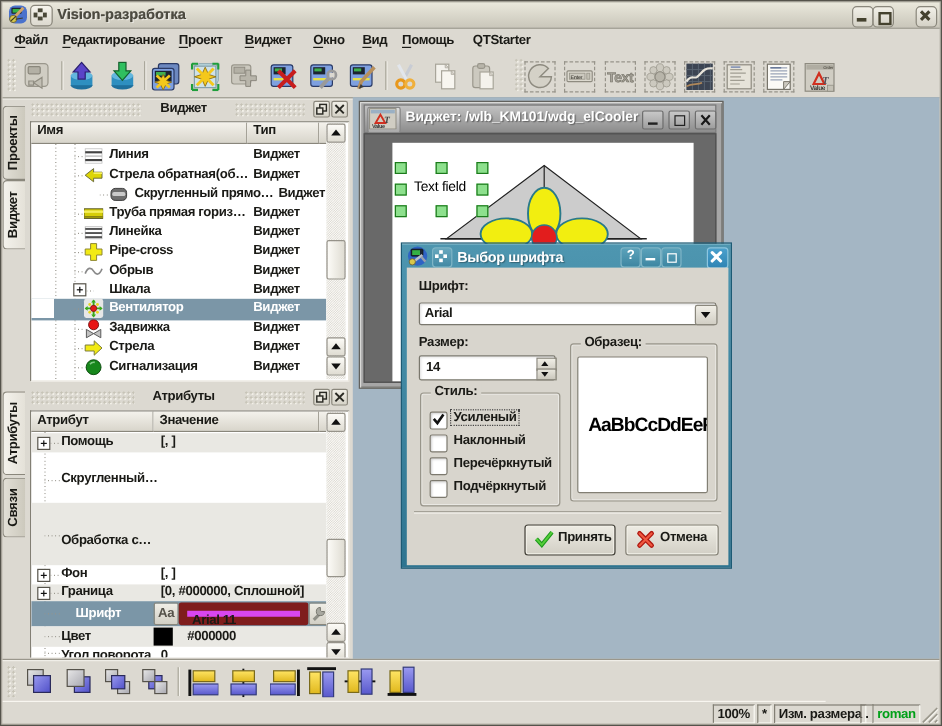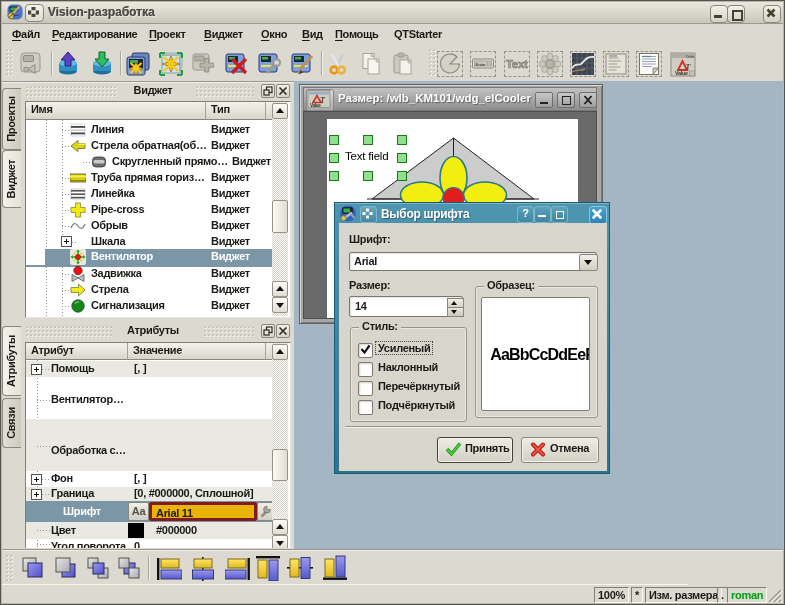--- a/index.html
+++ b/index.html
@@ -498,35 +498,35 @@
       <div class="abs" style="left:0;top:1px;width:246px;height:16px;background:#e9e8e3;"></div>
       <div class="abs" style="left:0;top:59px;width:246px;height:52px;background:#e9e8e3;"></div>
       <div class="abs" style="left:0;top:127px;width:246px;height:14px;background:#e9e8e3;"></div>
       <div class="abs" style="left:0;top:141px;width:246px;height:21px;background:#7b96a7;"></div>
       <div class="abs" style="left:0;top:162px;width:246px;height:17px;background:#e9e8e3;"></div>
       <div class="plus" style="left:5px;top:4px;"></div>
         <div class="doth" style="left:16px;top:9px;width:9px;"></div>
       <div class="abs" style="left:25px;top:2px;">Помощь</div>
         <div class="abs" style="left:108px;top:2px;">[, ]</div>
       <div class="doth" style="left:11px;top:40px;width:14px;"></div>
-      <div class="abs" style="left:25px;top:33px;">Вентилятор…</div>
+      <div class="abs" style="left:25px;top:33px;">Скругленный…</div>
       <div class="doth" style="left:11px;top:86px;width:14px;"></div>
       <div class="abs" style="left:25px;top:84px;">Обработка с…</div>
       <div class="plus" style="left:5px;top:114px;"></div>
         <div class="doth" style="left:16px;top:119px;width:9px;"></div>
       <div class="abs" style="left:25px;top:112px;">Фон</div>
         <div class="abs" style="left:108px;top:112px;">[, ]</div>
       <div class="plus" style="left:5px;top:129px;"></div>
         <div class="doth" style="left:16px;top:134px;width:9px;"></div>
       <div class="abs" style="left:25px;top:127px;">Граница</div>
         <div class="abs" style="left:108px;top:127px;">[0, #000000, Сплошной]</div>
       <div class="doth" style="left:11px;top:151px;width:14px;"></div>
       <div class="abs" style="left:25px;top:145px;color:#fff;margin-left:12px;">Шрифт</div>
       <div class="abs" style="left:102px;top:142px;width:21px;height:19px;border:1px solid #8a877c;background:linear-gradient(#f0eee6,#d2cfc5);border-radius:2px;box-sizing:border-box;text-align:center;font-size:11px;line-height:16px;color:#55524a;">Aa</div>
-      <div class="abs" style="left:123px;top:142px;width:108px;height:19px;background:#eab308;border:3px solid #7f1d1d;box-sizing:border-box;border-radius:2px;line-height:17px;padding-left:4px;">Arial 11</div>
+      <div class="abs" style="left:123px;top:142px;width:108px;height:19px;background:#d946ef;border:7px solid #7f1d1d;box-sizing:border-box;border-radius:2px;line-height:17px;padding-left:4px;">Arial 11</div>
       <div class="abs" style="left:231px;top:142px;width:17px;height:19px;border:1px solid #8a877c;background:linear-gradient(#f0eee6,#d2cfc5);border-radius:2px;box-sizing:border-box;">
           <svg width="15" height="17">
             <path d="M3.5 13.5 L9.5 7.5" stroke="#909088" stroke-width="2.6"></path>
             <path d="M9 3.2 a3.4 3.4 0 1 0 3.4 3.4 l-2.4 0 -1 -1 z" fill="#a8a8a0" stroke="#6a6a62" stroke-width=".7"></path>
           </svg>
         </div>
       <div class="doth" style="left:11px;top:170px;width:14px;"></div>
       <div class="abs" style="left:25px;top:164px;">Цвет</div>
       <div class="abs" style="left:102px;top:163px;width:16px;height:15px;background:#000;"></div>
       <div class="abs" style="left:130px;top:164px;">#000000</div>
@@ -555,21 +555,21 @@
   <div class="abs" style="left:3px;top:2px;width:294px;height:24px;background:linear-gradient(#c2c2c2,#8d8d8d);border:1px solid #787878;box-sizing:border-box;">
     <div class="abs" style="left:2px;top:1px;width:26px;height:20px;background:linear-gradient(#dddddd,#aaaaaa);border:1px solid #888;border-radius:2px;">
       <svg width="24" height="18" viewBox="0 0 24 18">
           <rect x="1" y="0.5" width="22" height="17" fill="#d0cdc3" stroke="#8e8b80" stroke-width=".8"></rect>
           <rect x="2" y="1.5" width="20" height="3" fill="#9ab0c4"></rect>
           <path d="M6 12.5 L10 5.5 L14 12.5 Z" fill="none" stroke="#d03020" stroke-width="1.6"></path>
           <text x="13" y="12.5" font-size="8" font-weight="bold" font-family="Liberation Serif" fill="#444" font-style="italic">T</text>
           <text x="3" y="16.8" font-size="4.6" font-family="Liberation Sans" fill="#333">Value</text>
         </svg>
     </div>
-    <div class="abs" style="left:34px;top:4px;font-size:11.5px;letter-spacing:0;color:#fff;text-shadow:1px 1px 1px rgba(0,0,0,.4);">Размер: /wlb_KM101/wdg_elCooler</div>
+    <div class="abs" style="left:34px;top:4px;font-size:11.5px;letter-spacing:0;color:#fff;text-shadow:1px 1px 1px rgba(0,0,0,.4);">Виджет: /wlb_KM101/wdg_elCooler</div>
     <div class="abs" style="left:231px;top:4px;width:18px;height:16px;background:linear-gradient(#c8c8c8,#9e9e9e);border:1px solid #6e6e6e;border-radius:2px;box-sizing:border-box;">
         <div class="abs" style="left:4px;top:9px;width:8px;height:2px;background:#222;"></div>
       </div>
     <div class="abs" style="left:253px;top:4px;width:18px;height:16px;background:linear-gradient(#c8c8c8,#9e9e9e);border:1px solid #6e6e6e;border-radius:2px;box-sizing:border-box;">
         <div class="abs" style="left:4px;top:3px;width:7px;height:7px;border:1.6px solid #222;"></div>
       </div>
     <div class="abs" style="left:275px;top:4px;width:18px;height:16px;background:linear-gradient(#c8c8c8,#9e9e9e);border:1px solid #6e6e6e;border-radius:2px;box-sizing:border-box;">
         <svg width="16" height="14" viewBox="0 0 16 14">
           <path d="M4.5 3 L11.5 11 M11.5 3 L4.5 11" stroke="#1a1a1a" stroke-width="1.8"></path>
         </svg>

